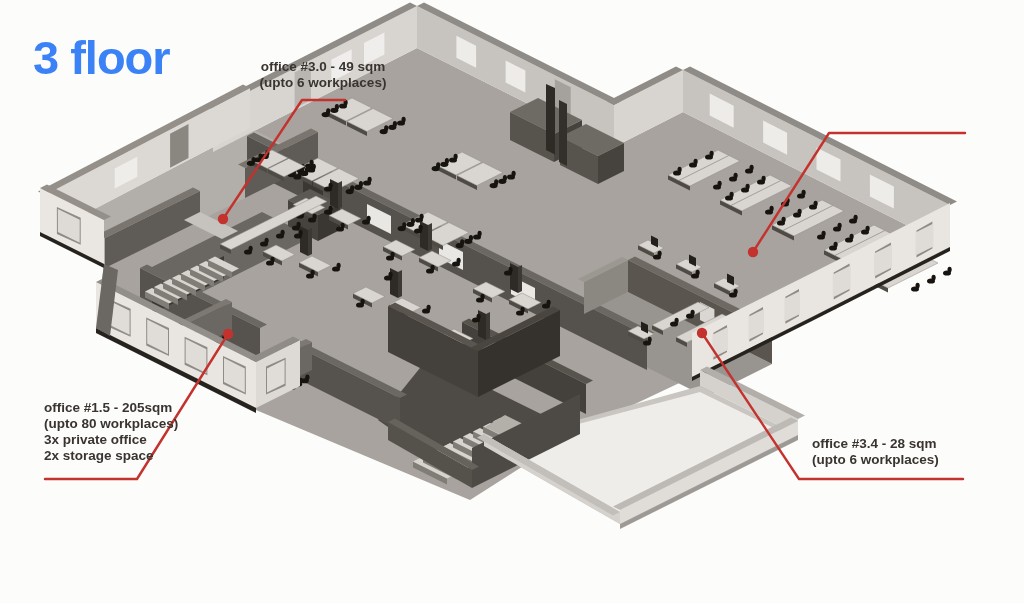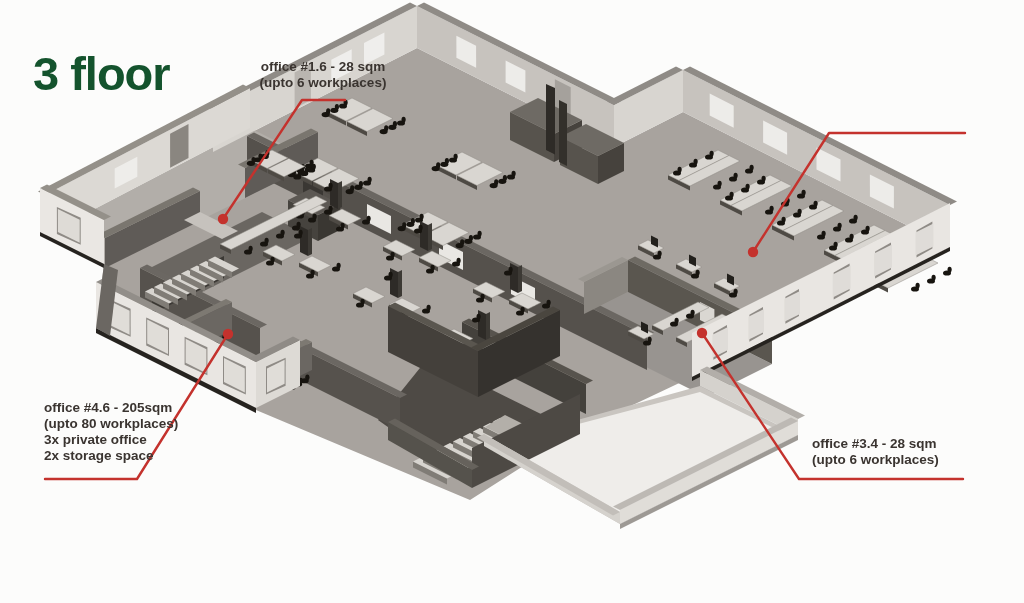--- a/index.html
+++ b/index.html
@@ -3,22 +3,22 @@
 <meta charset="utf-8">
 <style>
   html,body{margin:0;padding:0;background:#e8e8e8;}
   .stage{
     position:relative;width:1024px;height:603px;margin:0 auto;
     background:#fcfcfb;overflow:hidden;
     font-family:"Liberation Sans","DejaVu Sans",sans-serif;
   }
   #plan{position:absolute;left:0;top:0;}
   .page-title{
-    position:absolute;left:33px;top:46px;
-    font-size:47px;font-weight:900;letter-spacing:-1px;color:#14532d;
+    position:absolute;left:33px;top:30px;
+    font-size:47px;font-weight:900;letter-spacing:-1px;color:#3b82f6;
   }
   .ann{
     position:absolute;font-size:13.5px;font-weight:bold;line-height:16px;color:#3a3430;
     white-space:nowrap;
   }
   .ann.center{text-align:center;}
   .ann1{left:233px;top:59px;width:180px;}
   .ann2{left:830px;top:95px;width:180px;}
   .ann3{left:44px;top:400px;width:180px;}
   .ann4{left:812px;top:436px;width:170px;}
@@ -523,29 +523,29 @@
       <circle cx="753" cy="252" r="5.2" fill="#c4322d"></circle>
       <polyline points="45,479 137,479 228,334" fill="none" stroke="#c4322d" stroke-width="2.4" stroke-linejoin="round" stroke-linecap="round"></polyline>
       <circle cx="228" cy="334" r="5.2" fill="#c4322d"></circle>
       <polyline points="963,479 799,479 702,333" fill="none" stroke="#c4322d" stroke-width="2.4" stroke-linejoin="round" stroke-linecap="round"></polyline>
       <circle cx="702" cy="333" r="5.2" fill="#c4322d"></circle>
     </svg>
 
   <div class="page-title">3 floor</div>
 
   <div class="ann ann1 center">
-    <div>office #1.6 - 28 sqm</div>
+    <div>office #3.0 - 49 sqm</div>
     <div>(upto 6 workplaces)</div>
   </div>
 
   <div class="ann ann2 center">
   </div>
 
   <div class="ann ann3">
-    <div>office #4.6 - 205sqm</div>
+    <div>office #1.5 - 205sqm</div>
     <div>(upto 80 workplaces)</div>
     <div>3x private office</div>
     <div>2x storage space</div>
   </div>
 
   <div class="ann ann4">
     <div>office #3.4 - 28 sqm</div>
     <div>(upto 6 workplaces)</div>
   </div>
 </div>

